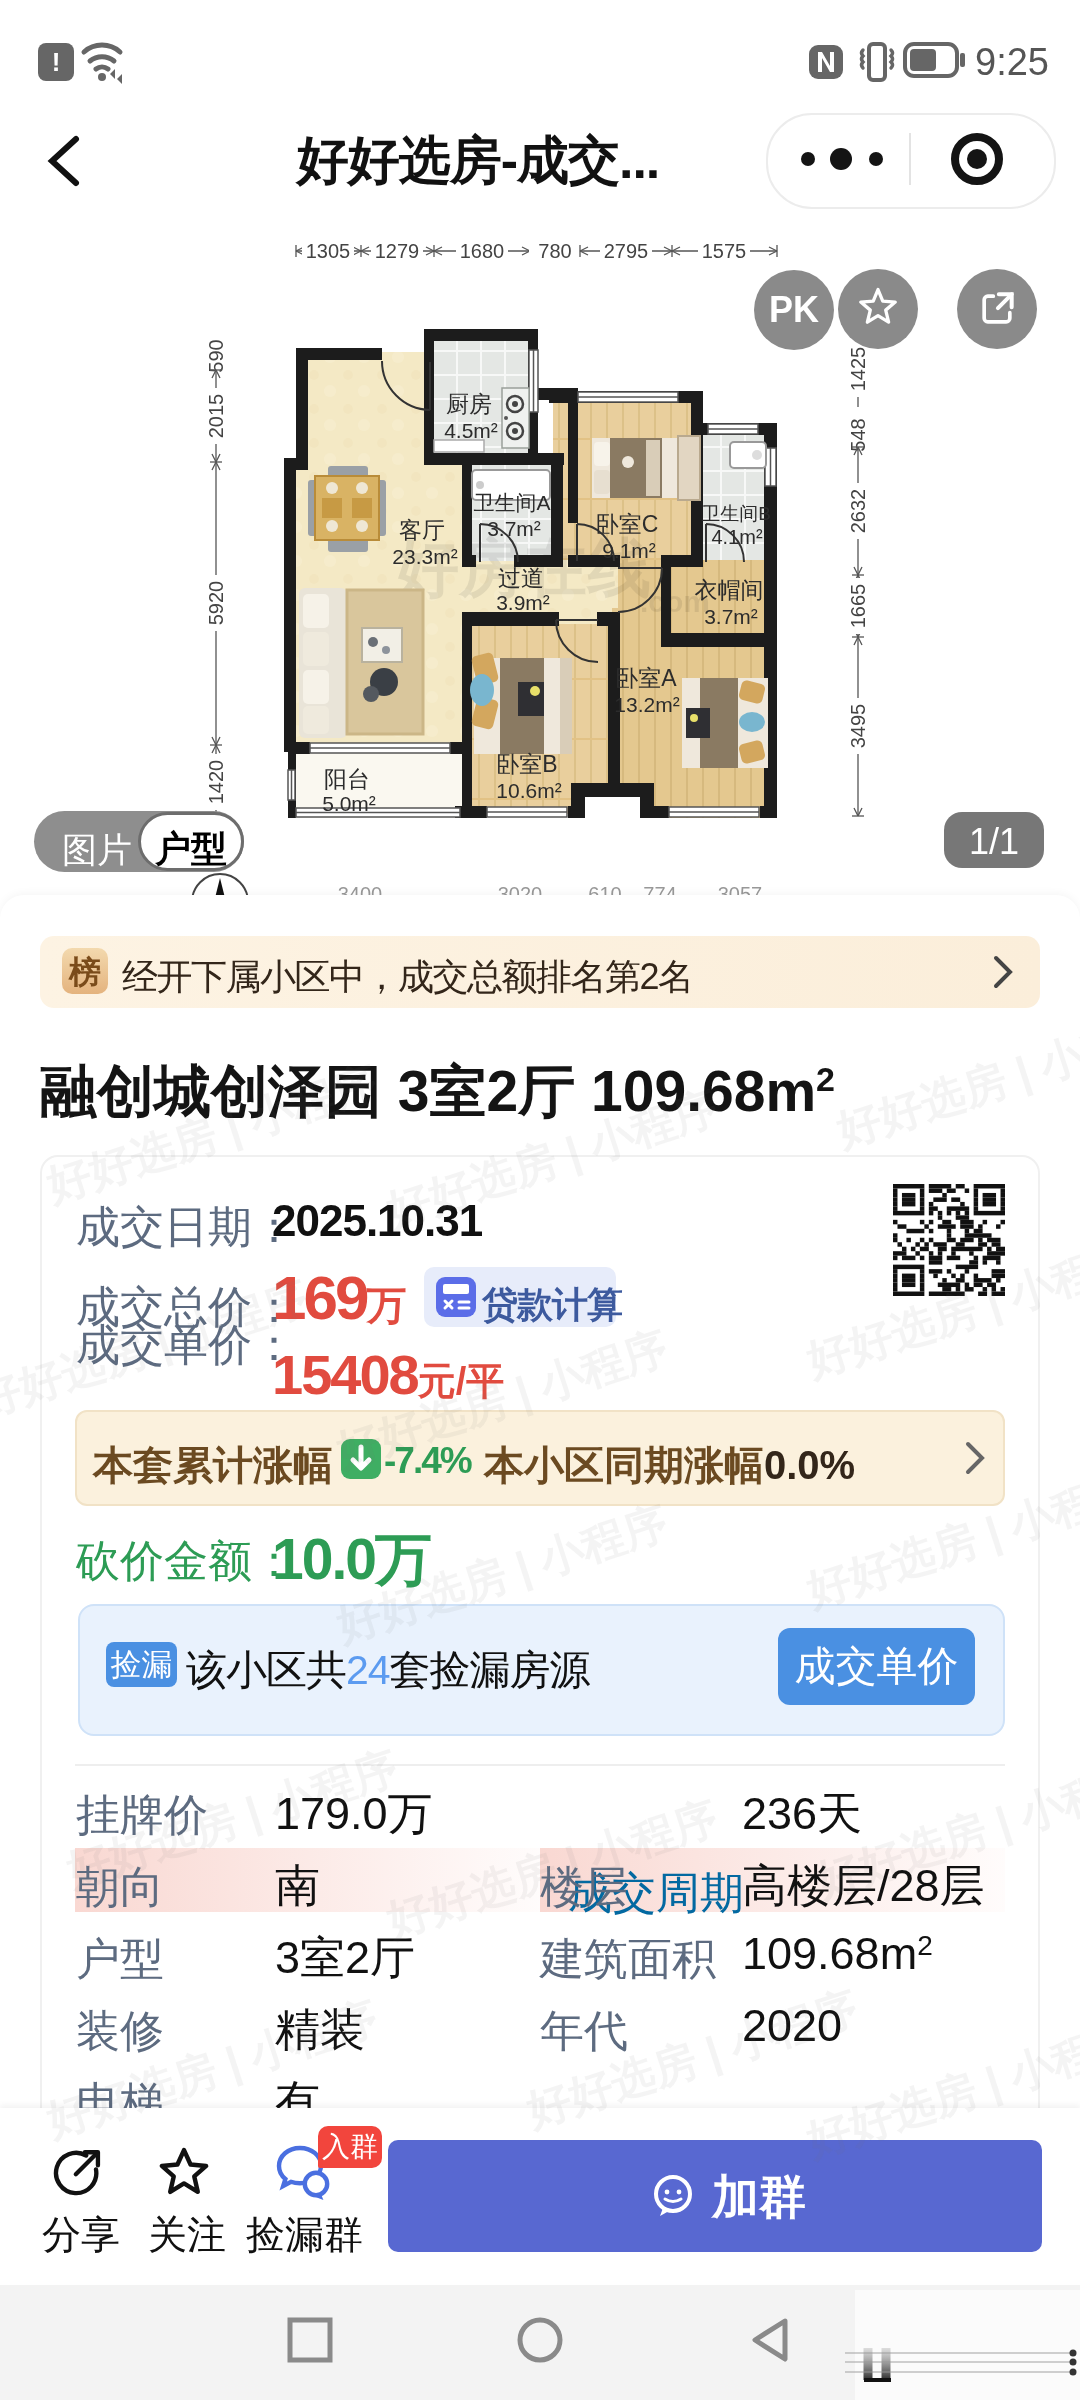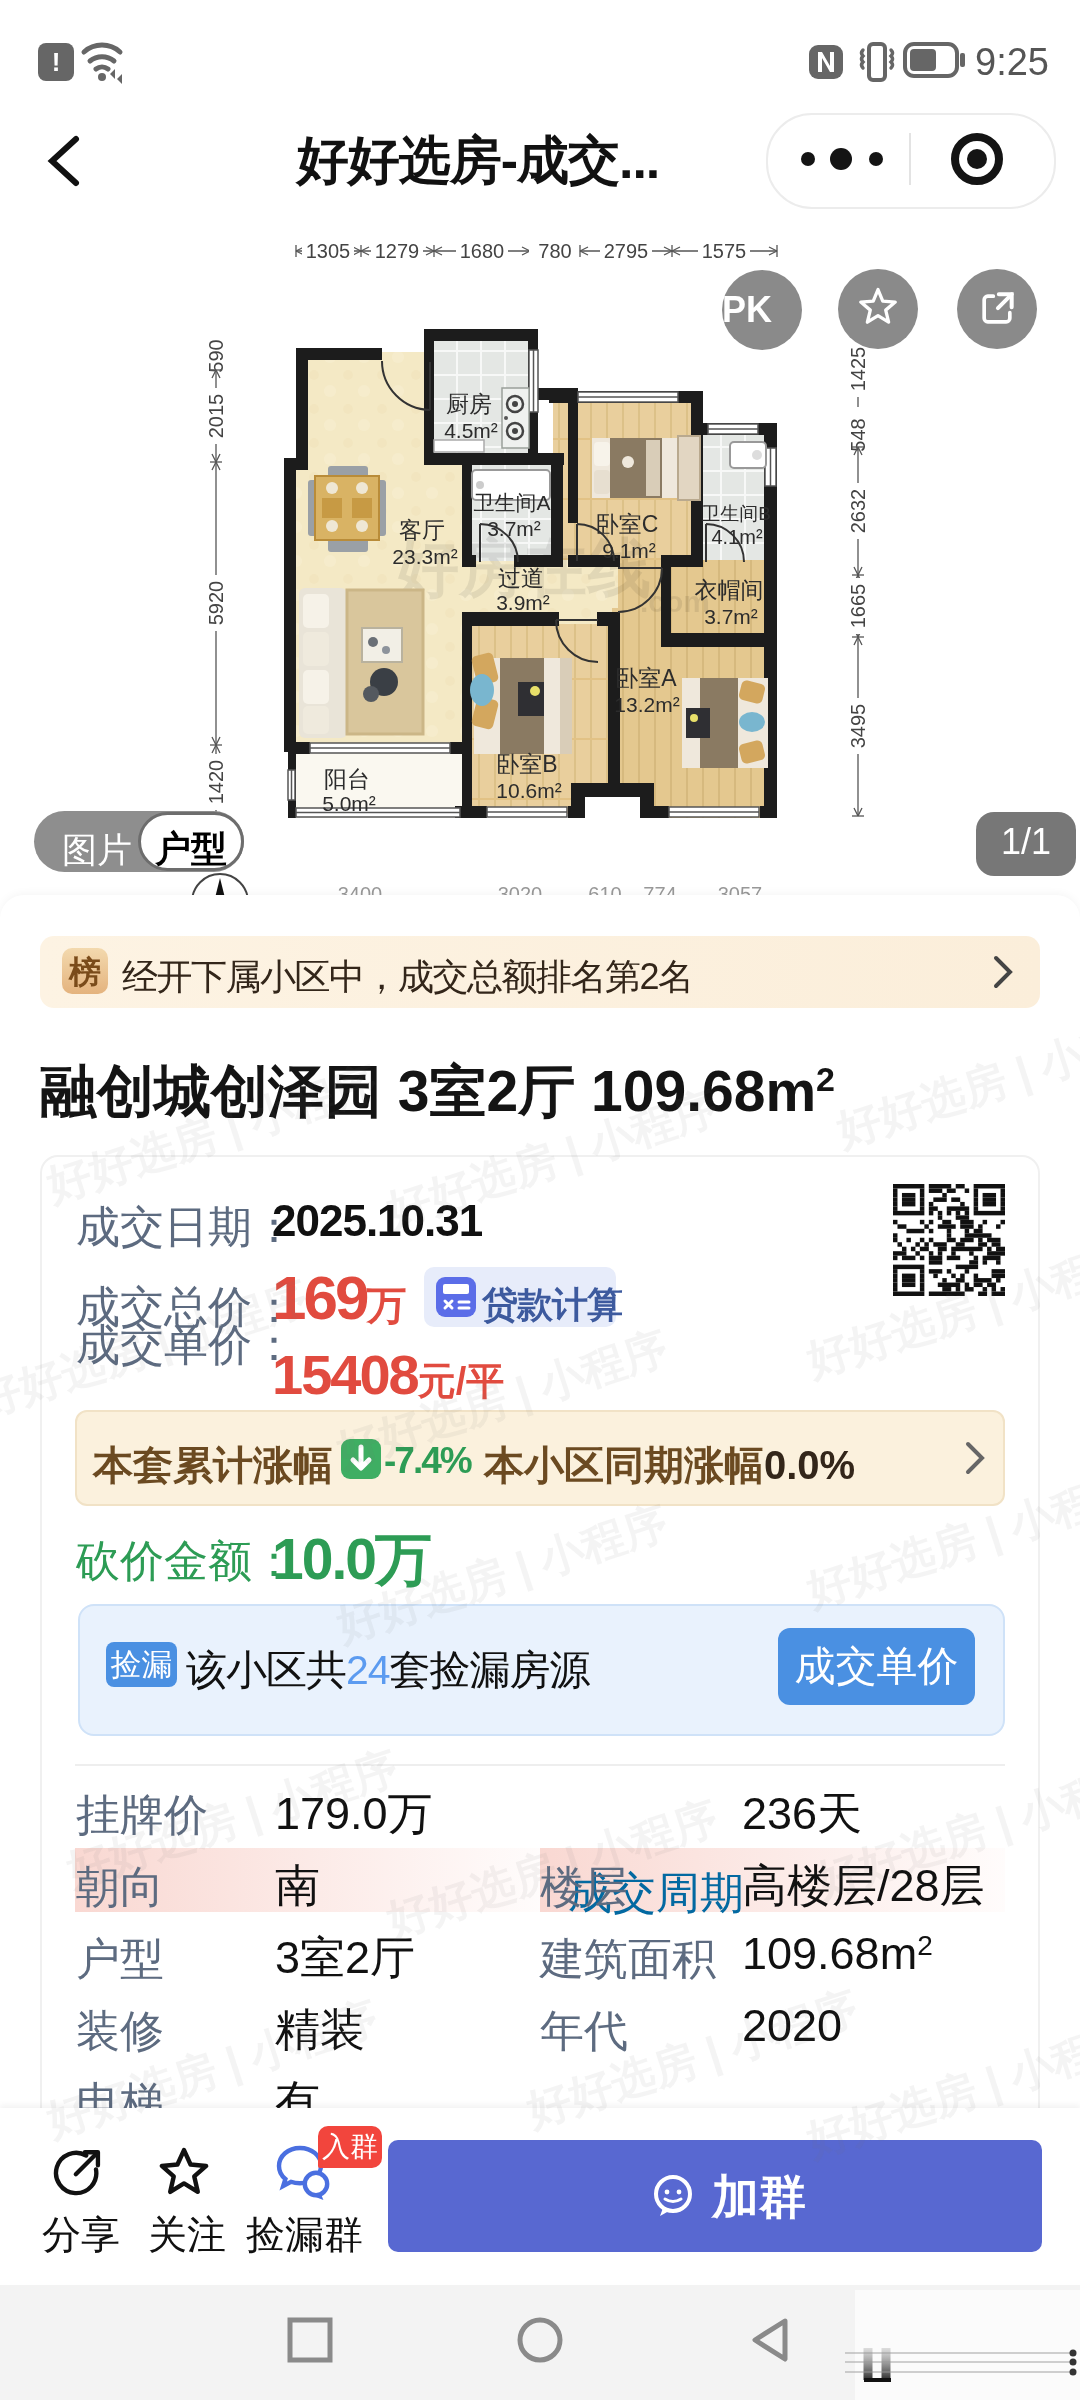--- a/index.html
+++ b/index.html
@@ -466,21 +466,21 @@
       </g>
 
 <text x="360" y="671" font-size="20" fill="#999" text-anchor="middle" font-family="Liberation Sans, sans-serif">3400</text>
 <text x="520" y="671" font-size="20" fill="#999" text-anchor="middle" font-family="Liberation Sans, sans-serif">3020</text>
 <text x="605" y="671" font-size="20" fill="#999" text-anchor="middle" font-family="Liberation Sans, sans-serif">610</text>
 <text x="660" y="671" font-size="20" fill="#999" text-anchor="middle" font-family="Liberation Sans, sans-serif">774</text>
 <text x="740" y="671" font-size="20" fill="#999" text-anchor="middle" font-family="Liberation Sans, sans-serif">3057</text>
 </svg>
 </div>
 
-<div class="abs" style="left:722px;top:270px;width:80px;height:80px;border-radius:50%;background:#8a8a8a;color:#fff;font-size:36px;font-weight:bold;line-height:80px;">PK</div>
+<div class="abs" style="left:754px;top:270px;width:80px;height:80px;border-radius:50%;background:#8a8a8a;color:#fff;font-size:36px;font-weight:bold;text-align:center;line-height:80px;">PK</div>
 
 <div class="abs" style="left:838px;top:269px;width:80px;height:80px;border-radius:50%;background:#8a8a8a;"></div>
 <svg class="abs" style="left:856px;top:285px;" width="44" height="44" viewBox="0 0 24 24">
   <path d="M12 2.5 l2.6 6.3 6.8 0.5 -5.2 4.4 1.6 6.6 -5.8 -3.6 -5.8 3.6 1.6 -6.6 -5.2 -4.4 6.8 -0.5 z" fill="none" stroke="#fff" stroke-width="1.8" stroke-linejoin="round"></path>
 </svg>
 
 <div class="abs" style="left:957px;top:269px;width:80px;height:80px;border-radius:50%;background:#8a8a8a;"></div>
 <svg class="abs" style="left:975px;top:287px;" width="44" height="44" viewBox="0 0 24 24">
   <path d="M10 5 H7 a2 2 0 0 0 -2 2 v10 a2 2 0 0 0 2 2 h10 a2 2 0 0 0 2 -2 v-3" fill="none" stroke="#fff" stroke-width="2" stroke-linecap="round"></path>
   <path d="M13 4 h7 v7" fill="none" stroke="#fff" stroke-width="2.2" stroke-linecap="round"></path>
@@ -490,21 +490,21 @@
 <div class="abs" style="left:34px;top:811px;width:210px;height:61px;background:#8e8e8e;border-radius:32px;"></div>
 <div class="abs" style="left:52px;top:827px;width:90px;text-align:center;color:#fff;font-size:35px;">图片</div>
 <div class="abs" style="left:138px;top:812px;width:106px;height:59px;background:#fff;border:3px solid #6d6d6d;border-radius:32px;box-sizing:border-box;"></div>
 <div class="abs" style="left:138px;top:825px;width:106px;text-align:center;color:#000;font-size:36px;font-weight:bold;">户型</div>
 
 <svg class="abs" style="left:190px;top:872px;" width="60" height="24" viewBox="0 0 60 24">
   <circle cx="30" cy="30" r="28" fill="#fff" stroke="#444" stroke-width="2"></circle>
   <path d="M30 6 l5 20 h-10 z" fill="#111"></path>
 </svg>
 
-<div class="abs" style="left:976px;top:812px;width:100px;height:64px;background:rgba(95,95,95,0.85);border-radius:18px;color:#fff;font-size:36px;text-align:center;line-height:60px;">1/1</div>
+<div class="abs" style="left:944px;top:812px;width:100px;height:56px;background:rgba(95,95,95,0.85);border-radius:18px;color:#fff;font-size:36px;text-align:center;line-height:60px;">1/1</div>
 
 <div class="abs" style="left:0;top:895px;width:1080px;height:1213px;background:#fff;border-radius:24px 24px 0 0;box-shadow:0 -2px 8px rgba(0,0,0,0.04);"></div>
 
 <div class="abs" style="left:40px;top:936px;width:1000px;height:72px;background:linear-gradient(90deg,#fdf3e3,#fbeeda);border-radius:14px;"></div>
 <div class="abs" style="left:62px;top:948px;width:46px;height:46px;background:linear-gradient(180deg,#f3d9ae,#e4b37e);border-radius:10px;color:#7a4b1a;font-size:32px;text-align:center;line-height:48px;font-weight:bold;">榜</div>
 <div class="abs" style="left:122px;top:953px;font-size:36px;font-weight:normal;color:#33261a;letter-spacing:-1.5px;">经开下属小区中，成交总额排名第2名</div>
 <svg class="abs" style="left:984px;top:952px;" width="36" height="40" viewBox="0 0 36 40">
   <path d="M12 6 L26 20 L12 34" fill="none" stroke="#444" stroke-width="4" stroke-linecap="round"></path>
 </svg>
 

